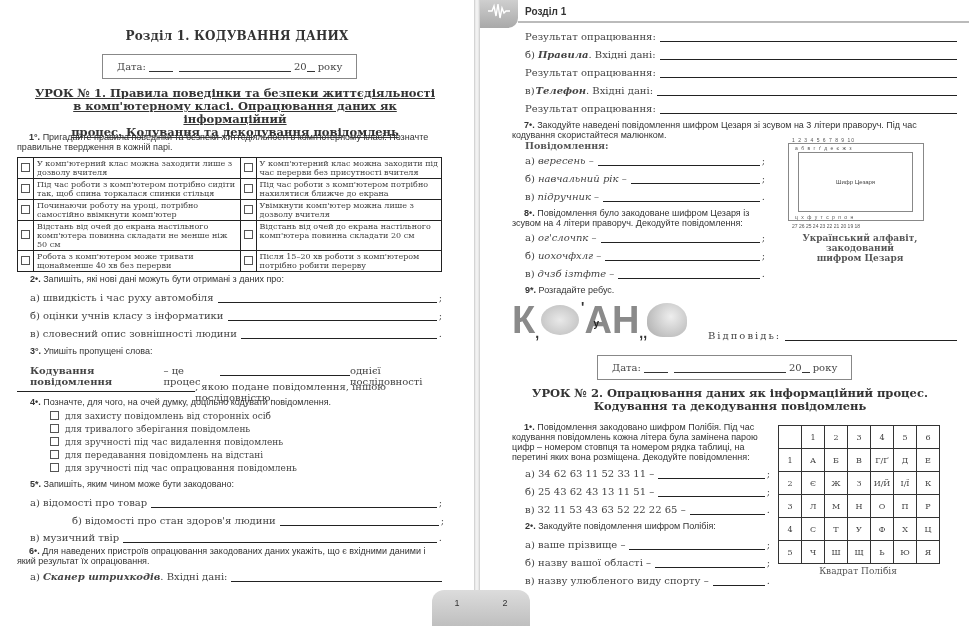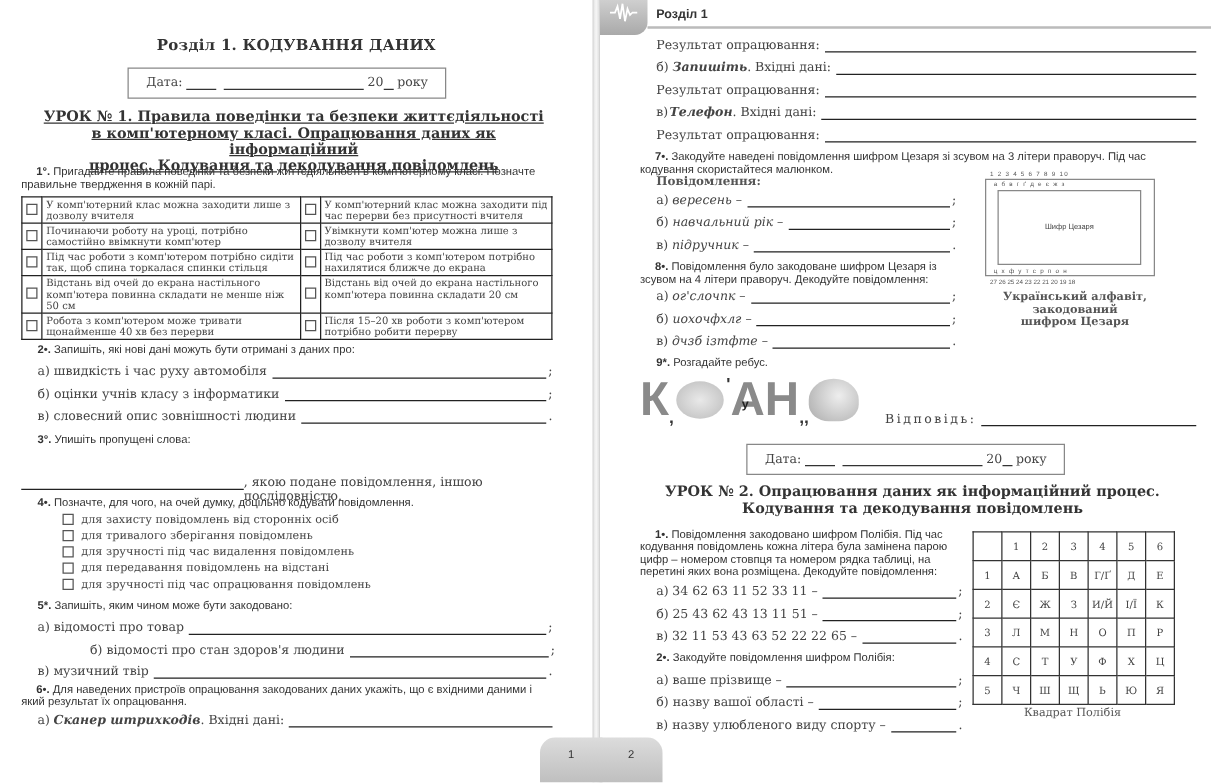--- a/index.html
+++ b/index.html
@@ -91,29 +91,29 @@
   <table class="rules">
     <tbody>
         <tr>
       <td class="cb"><span class="chk"></span></td>
       <td>У комп'ютерний клас можна заходити лише з дозволу вчителя</td>
       <td class="cb"><span class="chk"></span></td>
       <td>У комп'ютерний клас можна заходити під час перерви без присутності вчителя</td>
     </tr>
     <tr>
       <td class="cb"><span class="chk"></span></td>
-      <td>Починаючи роботу на уроці, потрібно самостійно ввімкнути комп'ютер</td>
-      <td class="cb"><span class="chk"></span></td>
-      <td>Увімкнути комп'ютер можна лише з дозволу вчителя</td>
+      <td>Під час роботи з комп'ютером потрібно сидіти так, щоб спина торкалася спинки стільця</td>
+      <td class="cb"><span class="chk"></span></td>
+      <td>Під час роботи з комп'ютером потрібно нахилятися ближче до екрана</td>
     </tr>
     <tr>
       <td class="cb"><span class="chk"></span></td>
-      <td>Під час роботи з комп'ютером потрібно сидіти так, щоб спина торкалася спинки стільця</td>
-      <td class="cb"><span class="chk"></span></td>
-      <td>Під час роботи з комп'ютером потрібно нахилятися ближче до екрана</td>
+      <td>Починаючи роботу на уроці, потрібно самостійно ввімкнути комп'ютер</td>
+      <td class="cb"><span class="chk"></span></td>
+      <td>Увімкнути комп'ютер можна лише з дозволу вчителя</td>
     </tr>
     <tr>
       <td class="cb"><span class="chk"></span></td>
       <td>Відстань від очей до екрана настільного комп'ютера повинна складати не менше ніж 50 см</td>
       <td class="cb"><span class="chk"></span></td>
       <td>Відстань від очей до екрана настільного комп'ютера повинна складати 20 см</td>
     </tr>
     <tr>
       <td class="cb"><span class="chk"></span></td>
       <td>Робота з комп'ютером може тривати щонайменше 40 хв без перерви</td>
@@ -139,20 +139,26 @@
   </div>
   <div class="line-row serif" style="left:30px; top:328px; width:412px;">
     <span>в) словесний опис зовнішності людини</span>
       <span class="fill"></span>
       <span class="end">.</span>
   </div>
 
   <div class="task" style="left:30px; top:346px;">
     <span class="num">3°.</span>
     <span>Упишіть пропущені слова:</span>
+  </div>
+  <div class="line-row serif" style="left:30px; top:365px; width:412px;">
+    <span class="bold">Кодування повідомлення</span>
+    <span style="margin-left:4px;">– це процес</span>
+    <span class="fill" style="flex:0 0 130px;"></span>
+    <span style="margin-left:auto;">однієї послідовності</span>
   </div>
   <div class="line-row serif" style="left:17px; top:381px; width:425px;">
     <span class="fill" style="flex:0 0 178px; margin-left:0;"></span>
     <span>, якою подане повідомлення, іншою послідовністю.</span>
   </div>
 
   <div class="task" style="left:30px; top:397px;">
     <span class="num">4•.</span>
     <span>Позначте, для чого, на очей думку, доцільно кодувати повідомлення.</span>
   </div>
@@ -220,21 +226,21 @@
   <div class="r-header-title">Розділ 1</div>
   <div class="r-header-rule"></div>
 </div>
 
 <div class="line-row serif" style="left:525px; top:31px; width:432px;">
   <span>Результат опрацювання:</span>
     <span class="fill"></span>
 </div>
 <div class="line-row serif" style="left:525px; top:49px; width:432px;">
   <span>б)</span>
-  <span class="ital bold" style="margin-left:3px;">Запишіть</span>
+  <span class="ital bold" style="margin-left:3px;">Правила</span>
   <span>. Вхідні дані:</span>
   <span class="fill"></span>
 </div>
 <div class="line-row serif" style="left:525px; top:67px; width:432px;">
   <span>Результат опрацювання:</span>
     <span class="fill"></span>
 </div>
 <div class="line-row serif" style="left:525px; top:85px; width:432px;">
   <span>в)</span>
   <span class="ital bold" style="margin-left:1px;">Телефон</span>

